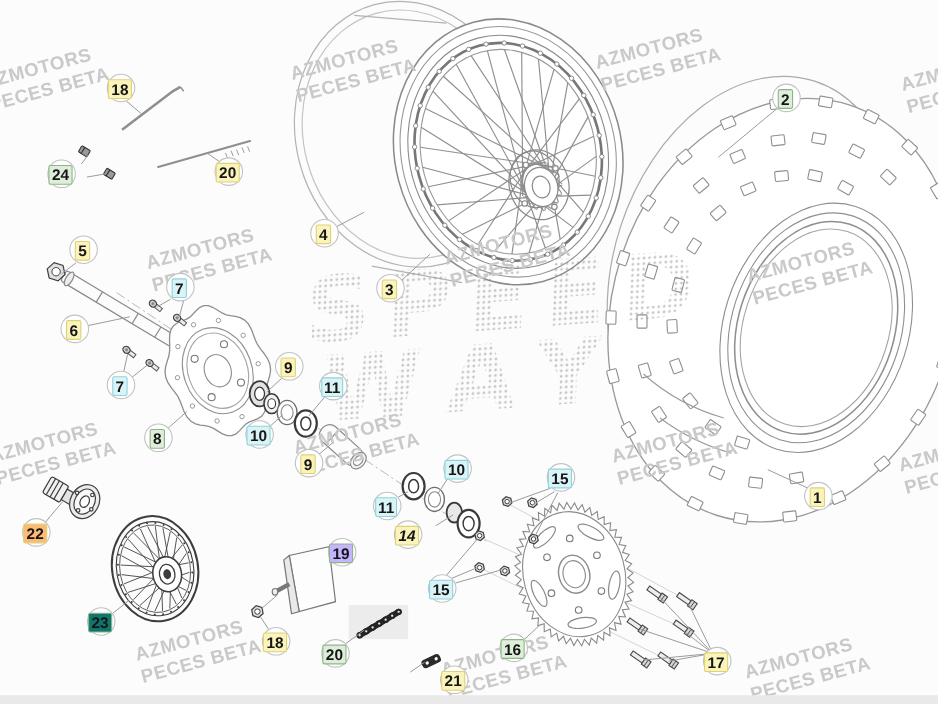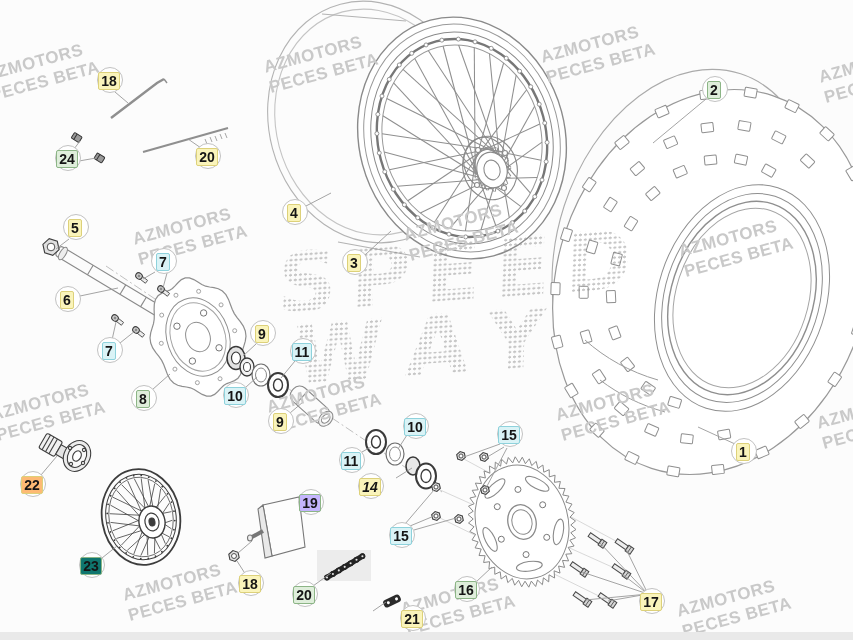--- a/index.html
+++ b/index.html
@@ -677,21 +677,21 @@
       </div>
       <div class="callout" style="left: 366px; top: 619px; margin-left: 34px;">
         <span class="hl" style="background: rgb(250, 244, 187); border-color: rgb(221, 209, 122);">21</span>
       </div>
       <div class="callout" style="left: 34px; top: 485px;">
         <span class="hl" style="background: #fdba74; border-color: rgb(221, 209, 122);">22</span>
       </div>
       <div class="callout" style="left: 93px; top: 566px;">
         <span class="hl" style="background: #0f766e; border-color: rgb(140, 181, 134);">23</span>
       </div>
-      <div class="callout" style="left: 69px; top: 159px;">
+      <div class="callout" style="left: 57px; top: 159px;">
         <span class="hl" style="background: rgb(223, 238, 219); border-color: rgb(140, 181, 134);">24</span>
       </div>
       <div class="callout" style="left: 111px; top: 81px;">
         <span class="hl" style="background: rgb(250, 244, 187); border-color: rgb(221, 209, 122);">18</span>
       </div>
     </div>
   <div class="bottom-strip"></div>
 </div>
 
 </body></html>

